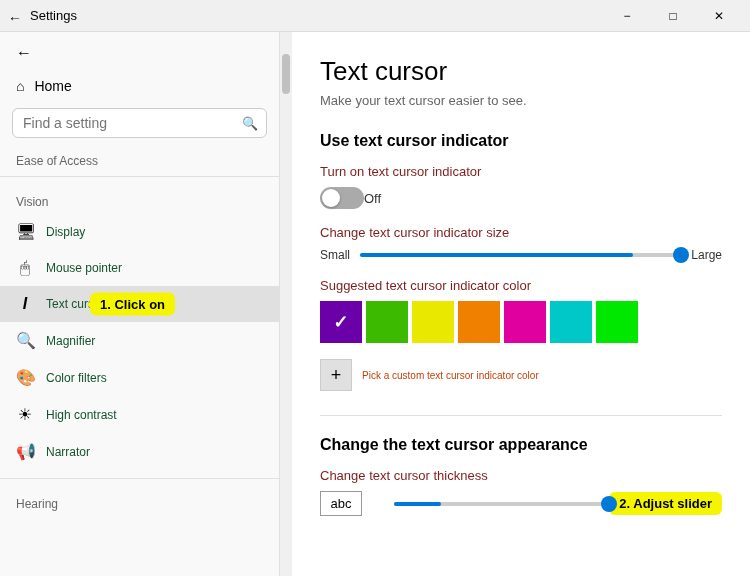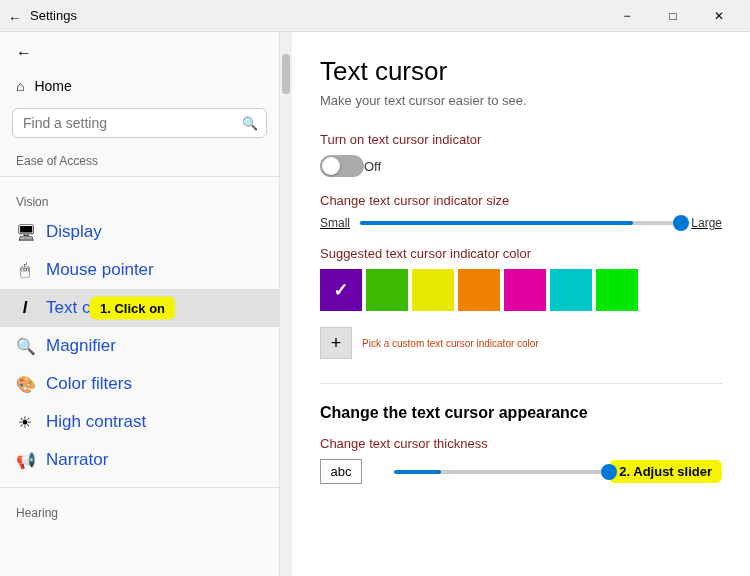--- a/index.html
+++ b/index.html
@@ -24,21 +24,21 @@
     .sidebar-home { display: flex; align-items: center; gap: 10px; padding: 8px 16px; cursor: pointer; font-size: 14px; }
     .sidebar-search { margin: 6px 12px; position: relative; }
     .sidebar-search input { width: 100%; padding: 6px 30px 6px 10px; border: 1px solid #ccc; font-size: 14px; border-radius: 6px; }
     .sidebar-search .search-icon { position: absolute; right: 8px; top: 50%; transform: translateY(-50%); font-size: 13px; color: #666; }
     .watermark { text-align: center; font-size: 11px; color: #999; padding: 4px 0 6px; font-style: italic; }
     .sidebar-section-title { font-size: 12px; color: #666; padding: 10px 16px 4px; text-transform: none; }
     .sidebar-divider { height: 1px; background: #e0e0e0; margin: 4px 0; }
     .nav-item { display: flex; align-items: center; gap: 12px; padding: 9px 16px; cursor: pointer; font-size: 14px; position: relative; }
     .nav-item.active { background: #e0e0e0; }
     .nav-item .icon { width: 18px; text-align: center; font-size: 16px; }
-    .nav-item-label { font-size: 17px; color: #1d4ed8; }
+    .nav-item-label { font-size: 12px; color: #14532d; }
 
     
     .callout-bubble {
       background: #f5f500; border-radius: 6px; padding: 4px 10px;
       font-size: 13px; font-weight: bold; color: #000;
       position: absolute; left: 90px; top: 50%; transform: translateY(-50%);
       white-space: nowrap; z-index: 10;
     }
     .callout-bubble::before {
       content: ''; position: absolute; left: -8px; top: 50%; transform: translateY(-50%);
@@ -57,21 +57,21 @@
     .section-title { font-size: 16px; font-weight: 600; color: #000; margin-bottom: 14px; }
     .setting-label { font-size: 13px; color: #7f1d1d; margin-bottom: 8px; }
 
     
     .toggle-row { display: flex; align-items: center; margin-bottom: 16px; }
     .toggle { width: 44px; height: 22px; background: #aaa; border-radius: 11px; position: relative; cursor: pointer; }
     .toggle .knob { width: 18px; height: 18px; background: #fff; border-radius: 50%; position: absolute; top: 2px; left: 2px; box-shadow: 0 1px 3px rgba(0,0,0,0.3); }
     .toggle-text { font-size: 13px; color: #333; }
 
     
-    .slider-row { display: flex; align-items: center; gap: 10px; margin-bottom: 16px; text-decoration: underline; }
+    .slider-row { display: flex; align-items: center; gap: 10px; margin-bottom: 16px; }
     .slider-label-small { font-size: 12px; color: #333; }
     .slider-label-large { font-size: 12px; color: #333; }
     .slider-track { flex: 1; height: 4px; background: #ccc; border-radius: 2px; position: relative; }
     .slider-fill { height: 4px; background: #0078d7; border-radius: 2px; width: 85%; }
     .slider-thumb { width: 16px; height: 16px; background: #0078d7; border-radius: 50%; position: absolute; right: -8px; top: -6px; cursor: pointer; }
 
     
     .swatches-row { display: flex; gap: 4px; margin-bottom: 16px; }
     .swatch { width: 42px; height: 42px; cursor: pointer; position: relative; }
     .swatch.selected::after {
@@ -175,20 +175,21 @@
   </div>
 
   <div class="scrollbar-track">
     <div class="scrollbar-thumb"></div>
   </div>
 
   <div class="content">
     <h1 class="page-title">Text cursor</h1>
     <p class="page-subtitle">Make your text cursor easier to see.</p>
 
+    <h2 class="section-title">Use text cursor indicator</h2>
 
     <div class="setting-label">Turn on text cursor indicator</div>
     <div class="toggle-row">
       <div class="toggle">
         <div class="knob"></div>
       </div>
       <span class="toggle-text">Off</span>
     </div>
 
     <div class="setting-label">Change text cursor indicator size</div>

